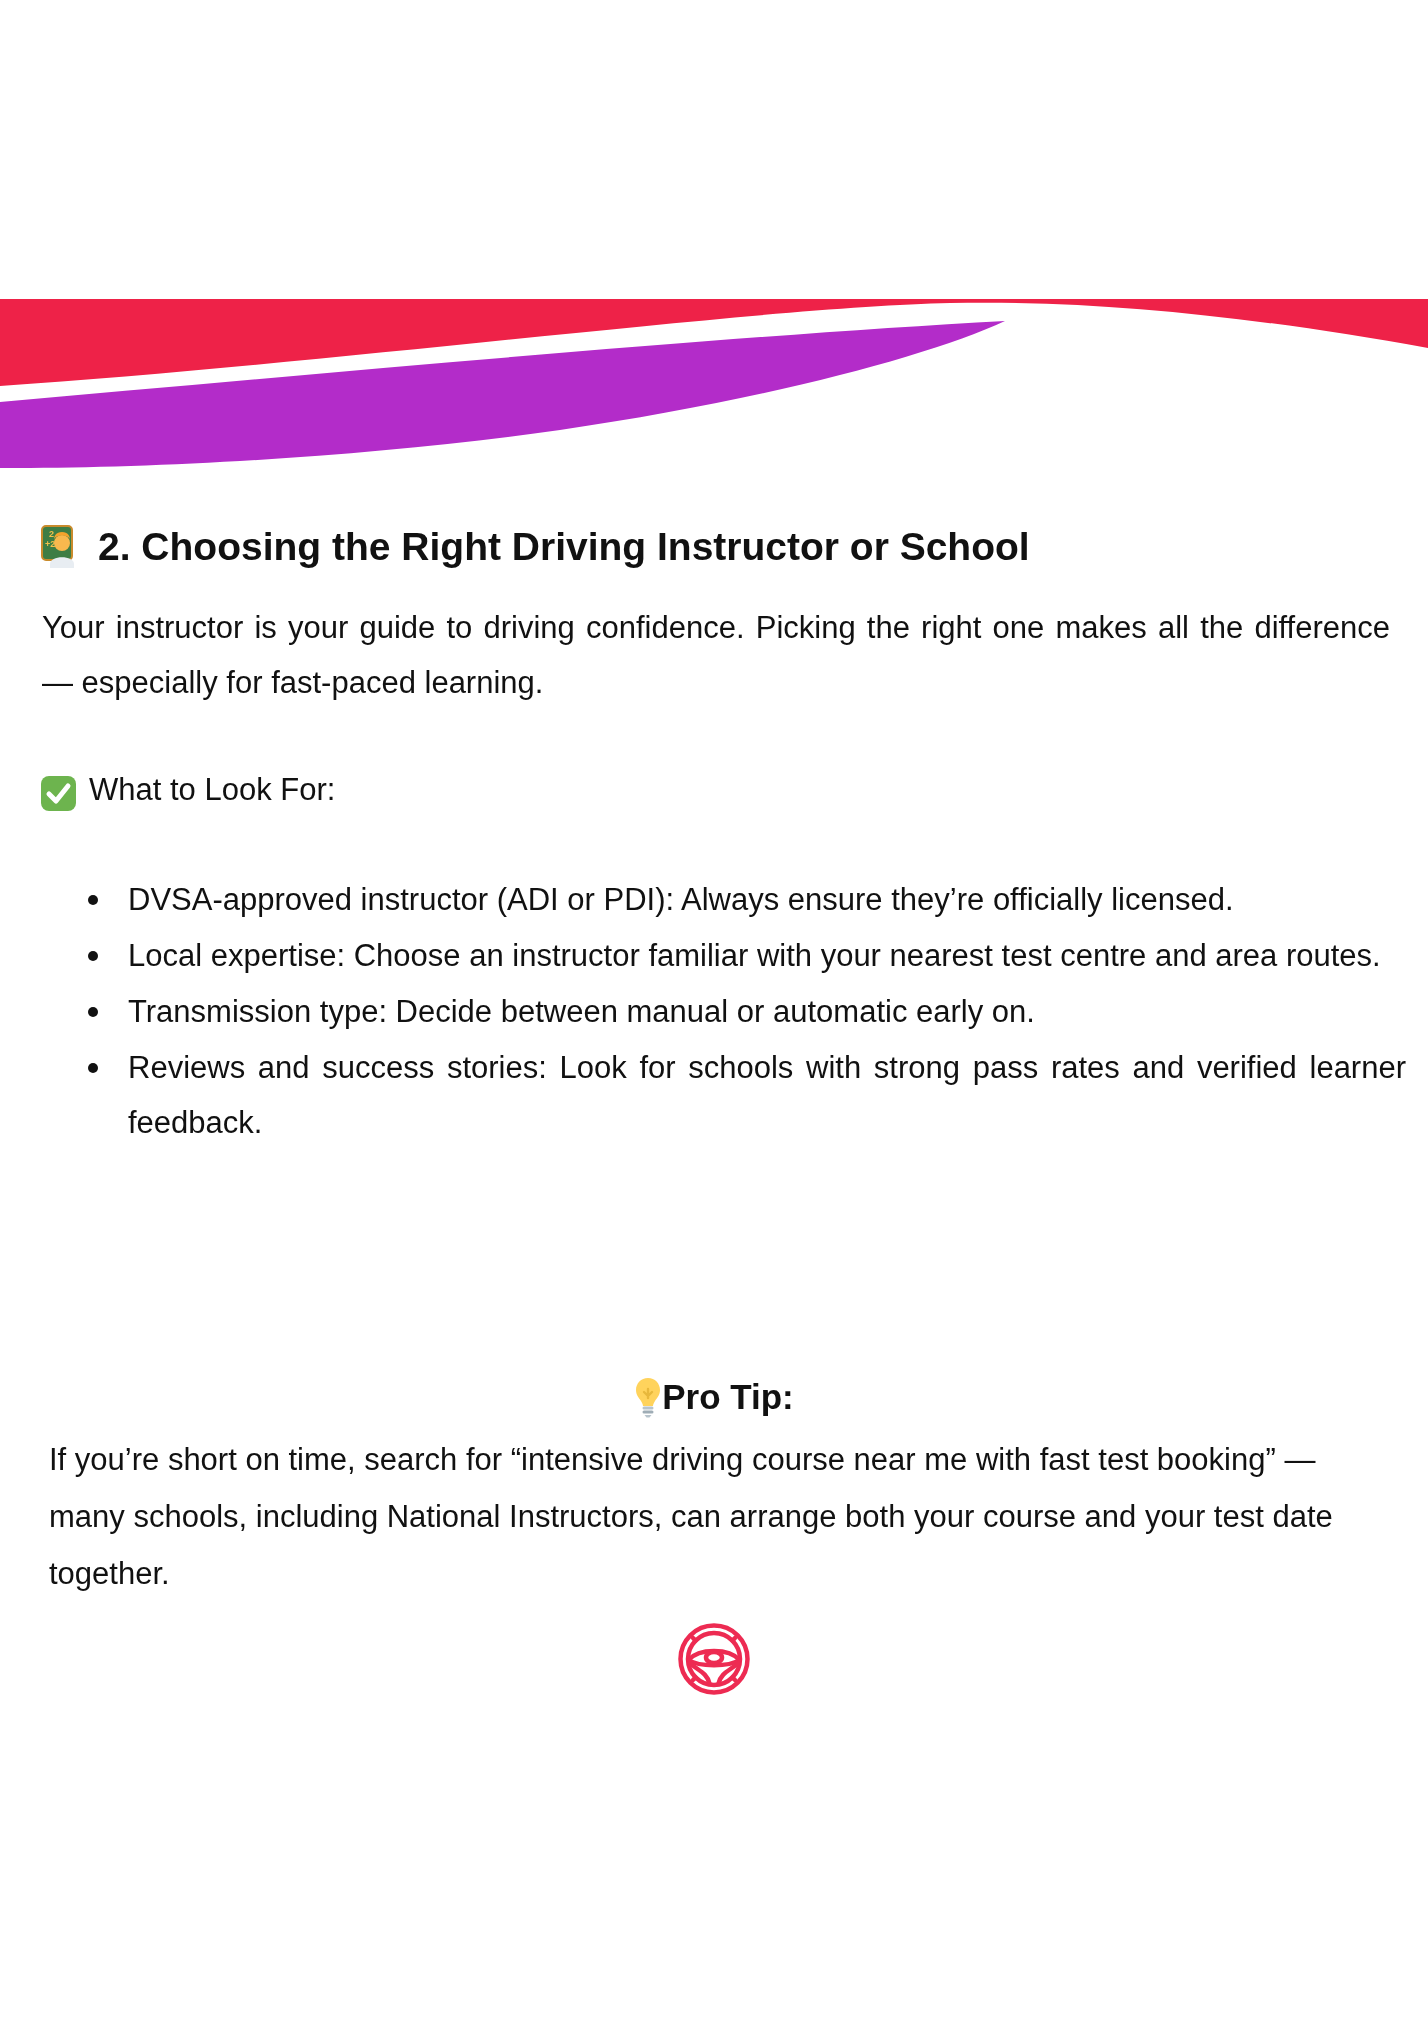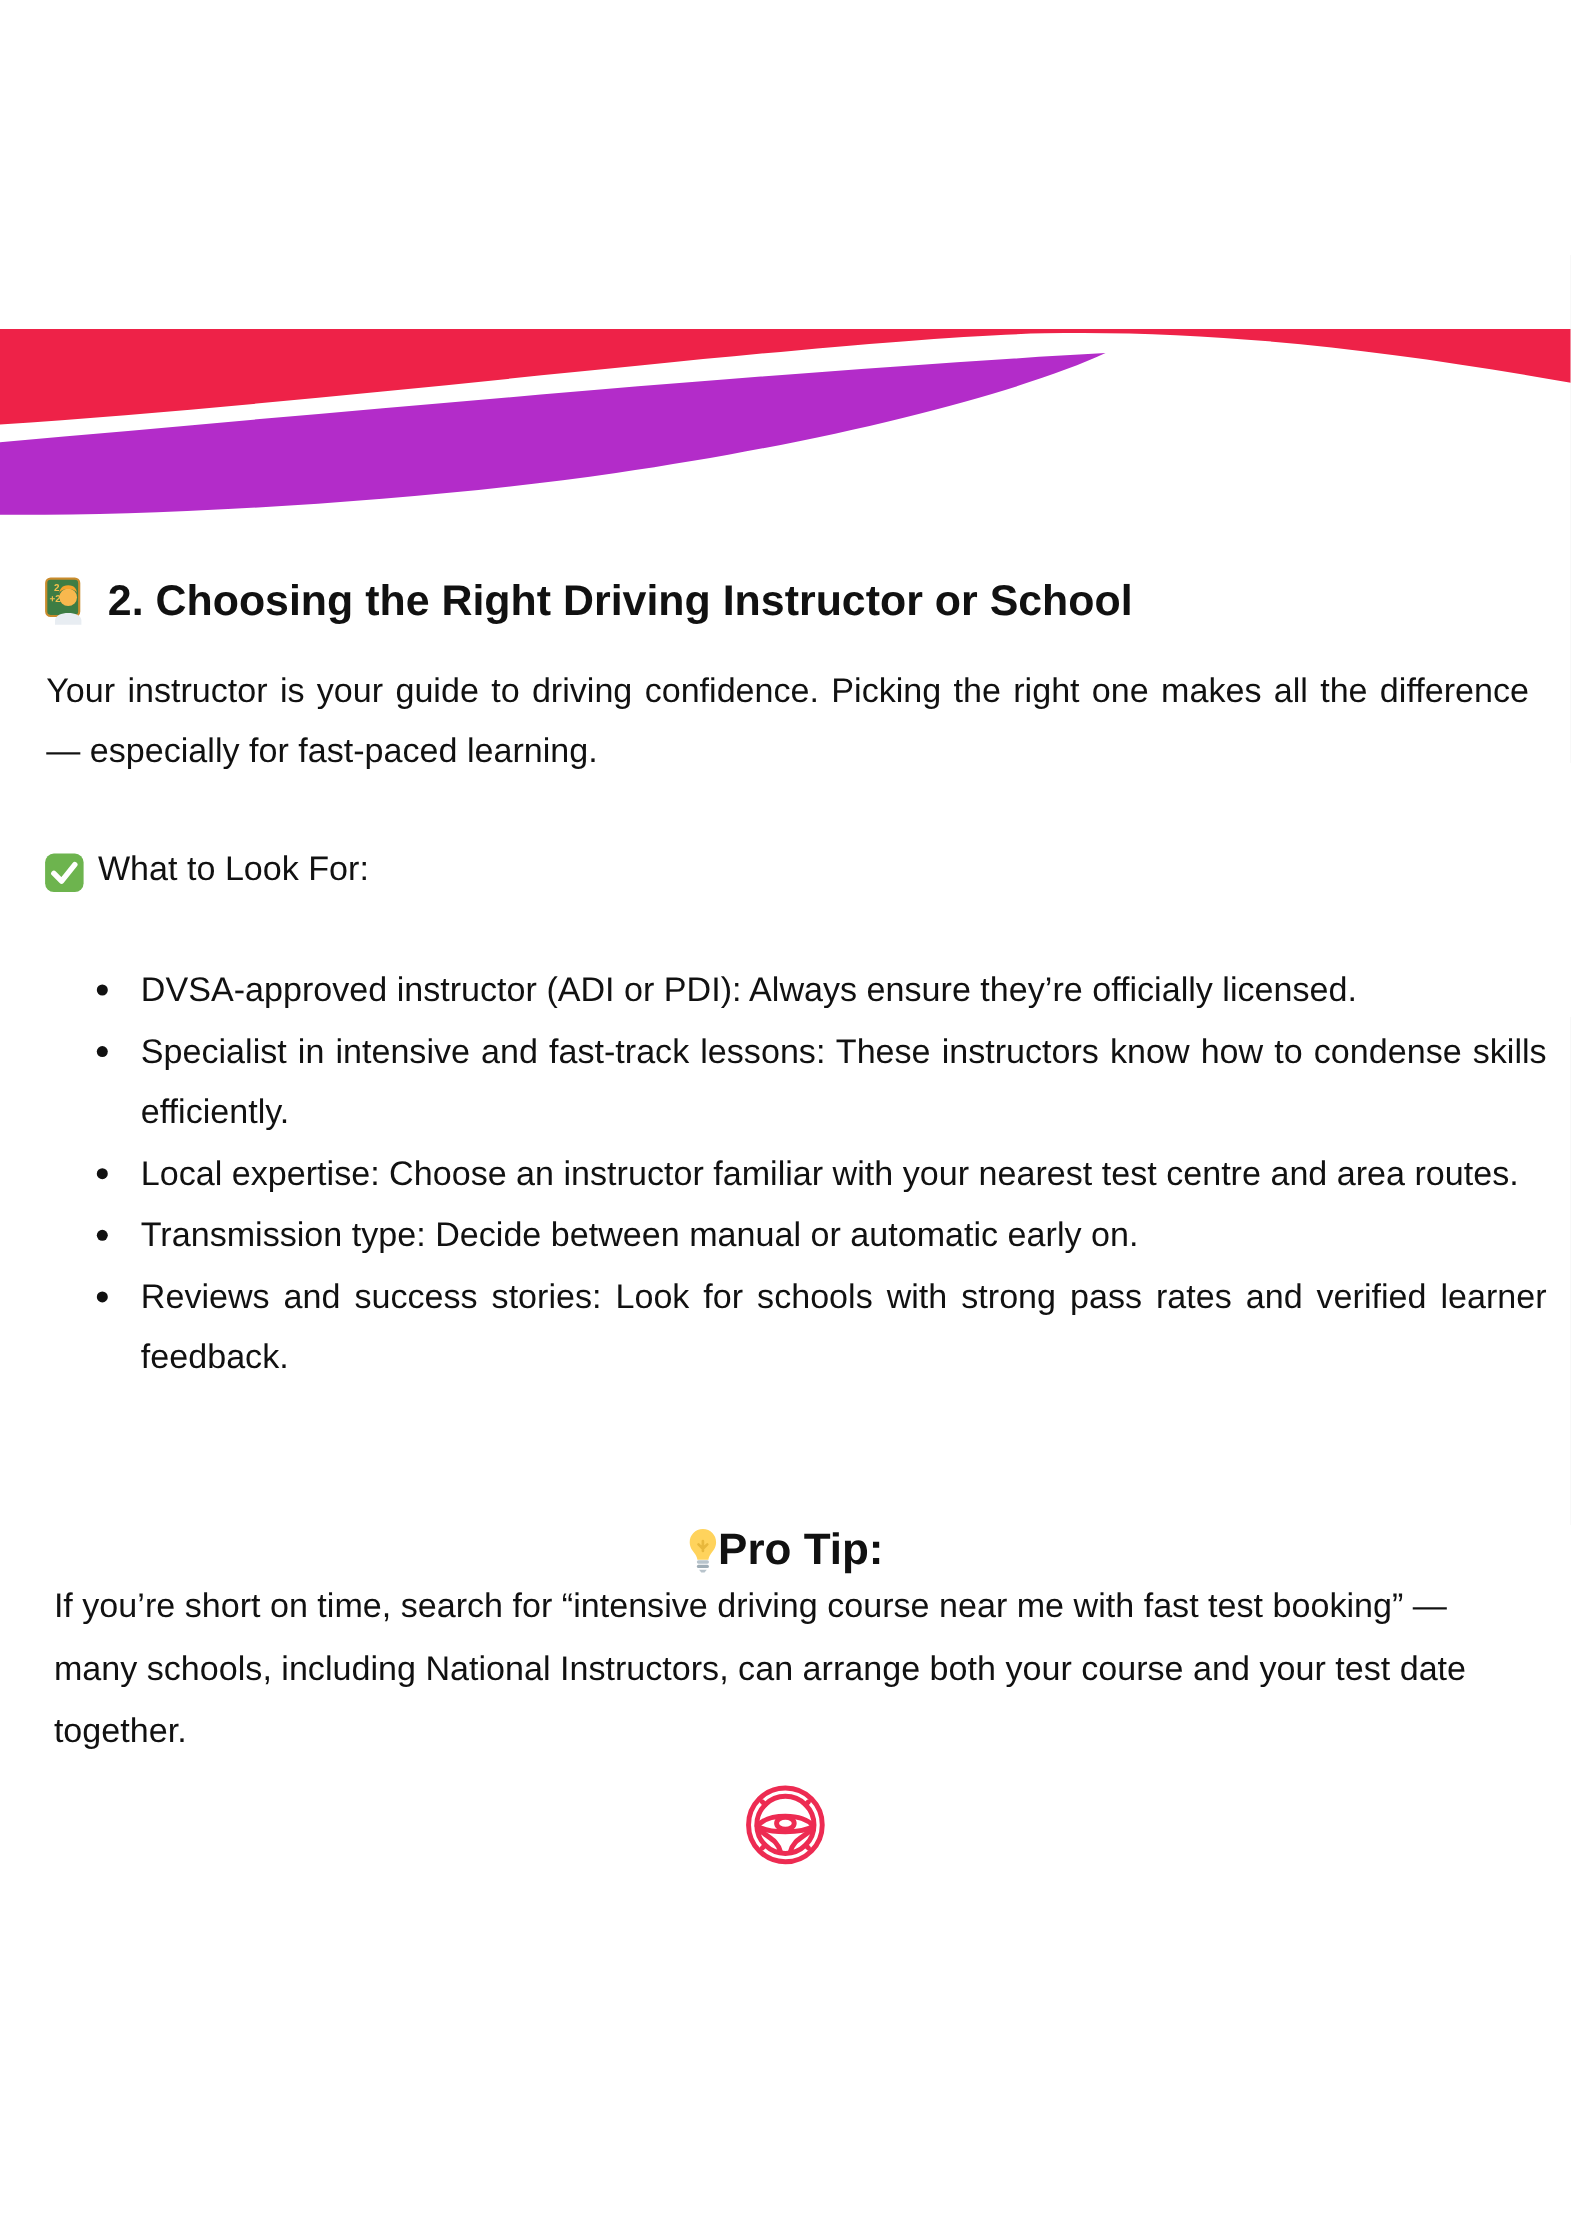--- a/index.html
+++ b/index.html
@@ -44,21 +44,21 @@
   }
   .bullet-list li::before{
     content:"";
     position:absolute;left:30px;top:23px;
     width:10px;height:10px;border-radius:50%;
     background:#111111;
   }
   .protip-head{
     position:absolute;top:1371px;left:0;width:1428px;
     display:flex;align-items:center;justify-content:center;
-    font-size:40px;font-weight:bold;line-height:52px;margin-top:12px;
+    font-size:35px;font-weight:bold;line-height:52px;
   }
   .protip-body{
     position:absolute;top:1431px;left:49px;width:1330px;
     font-size:31px;line-height:57px;
     text-align:left;margin:0;
   }
   .wheel-wrap{
     position:absolute;top:1621px;left:0;width:1428px;
     display:flex;justify-content:center;
   }
@@ -94,21 +94,20 @@
       <svg width="37" height="37" viewBox="0 0 37 37">
         <rect x="1" y="1" width="35" height="35" rx="8" fill="#6DB44E"></rect>
         <path d="M9,19 L16,26 L28,11" fill="none" stroke="#ffffff" stroke-width="5" stroke-linecap="round" stroke-linejoin="round"></path>
       </svg>
     </span>
     <span>What to Look For:</span>
   </div>
 
   <ul class="bullet-list">
     <li><span>DVSA-approved instructor (ADI or PDI): Always ensure they’re officially licensed.</span></li>
-    <li><span>Specialist in intensive and fast-track lessons: These instructors know how to condense skills efficiently.</span></li>
     <li><span>Local expertise: Choose an instructor familiar with your nearest test centre and area routes.</span></li>
     <li><span>Transmission type: Decide between manual or automatic early on.</span></li>
     <li><span>Reviews and success stories: Look for schools with strong pass rates and verified learner feedback.</span></li>
   </ul>
 
   <div class="protip-head">
     <span style="display:flex;">
       <svg width="28" height="42" viewBox="0 0 28 42">
         <path d="M14,2 C7,2 2,7.5 2,14 C2,19 5,22 7,25 C8.3,27 8.8,28.5 9,30 L19,30 C19.2,28.5 19.7,27 21,25 C23,22 26,19 26,14 C26,7.5 21,2 14,2 Z" fill="#FFD35C"></path>
         <path d="M14,13 L14,22 M10,16 L14,20 M18,16 L14,20" stroke="#E8B83C" stroke-width="2.4" fill="none" stroke-linecap="round"></path>

